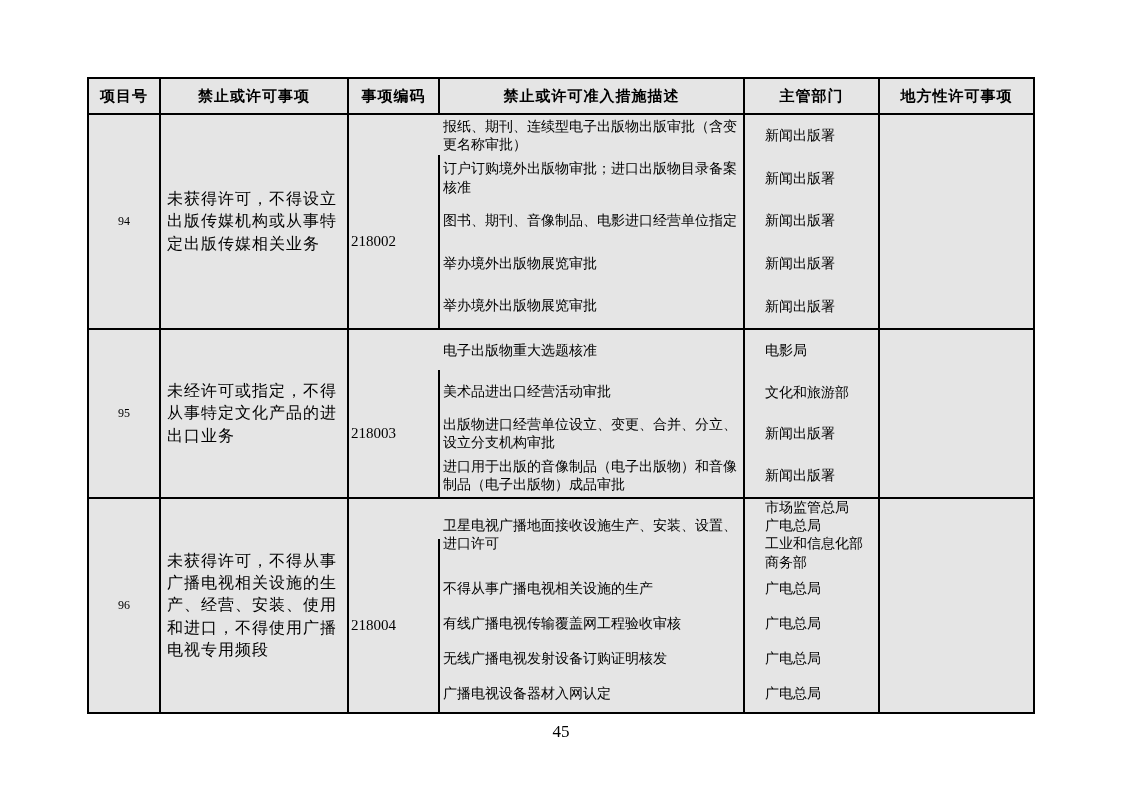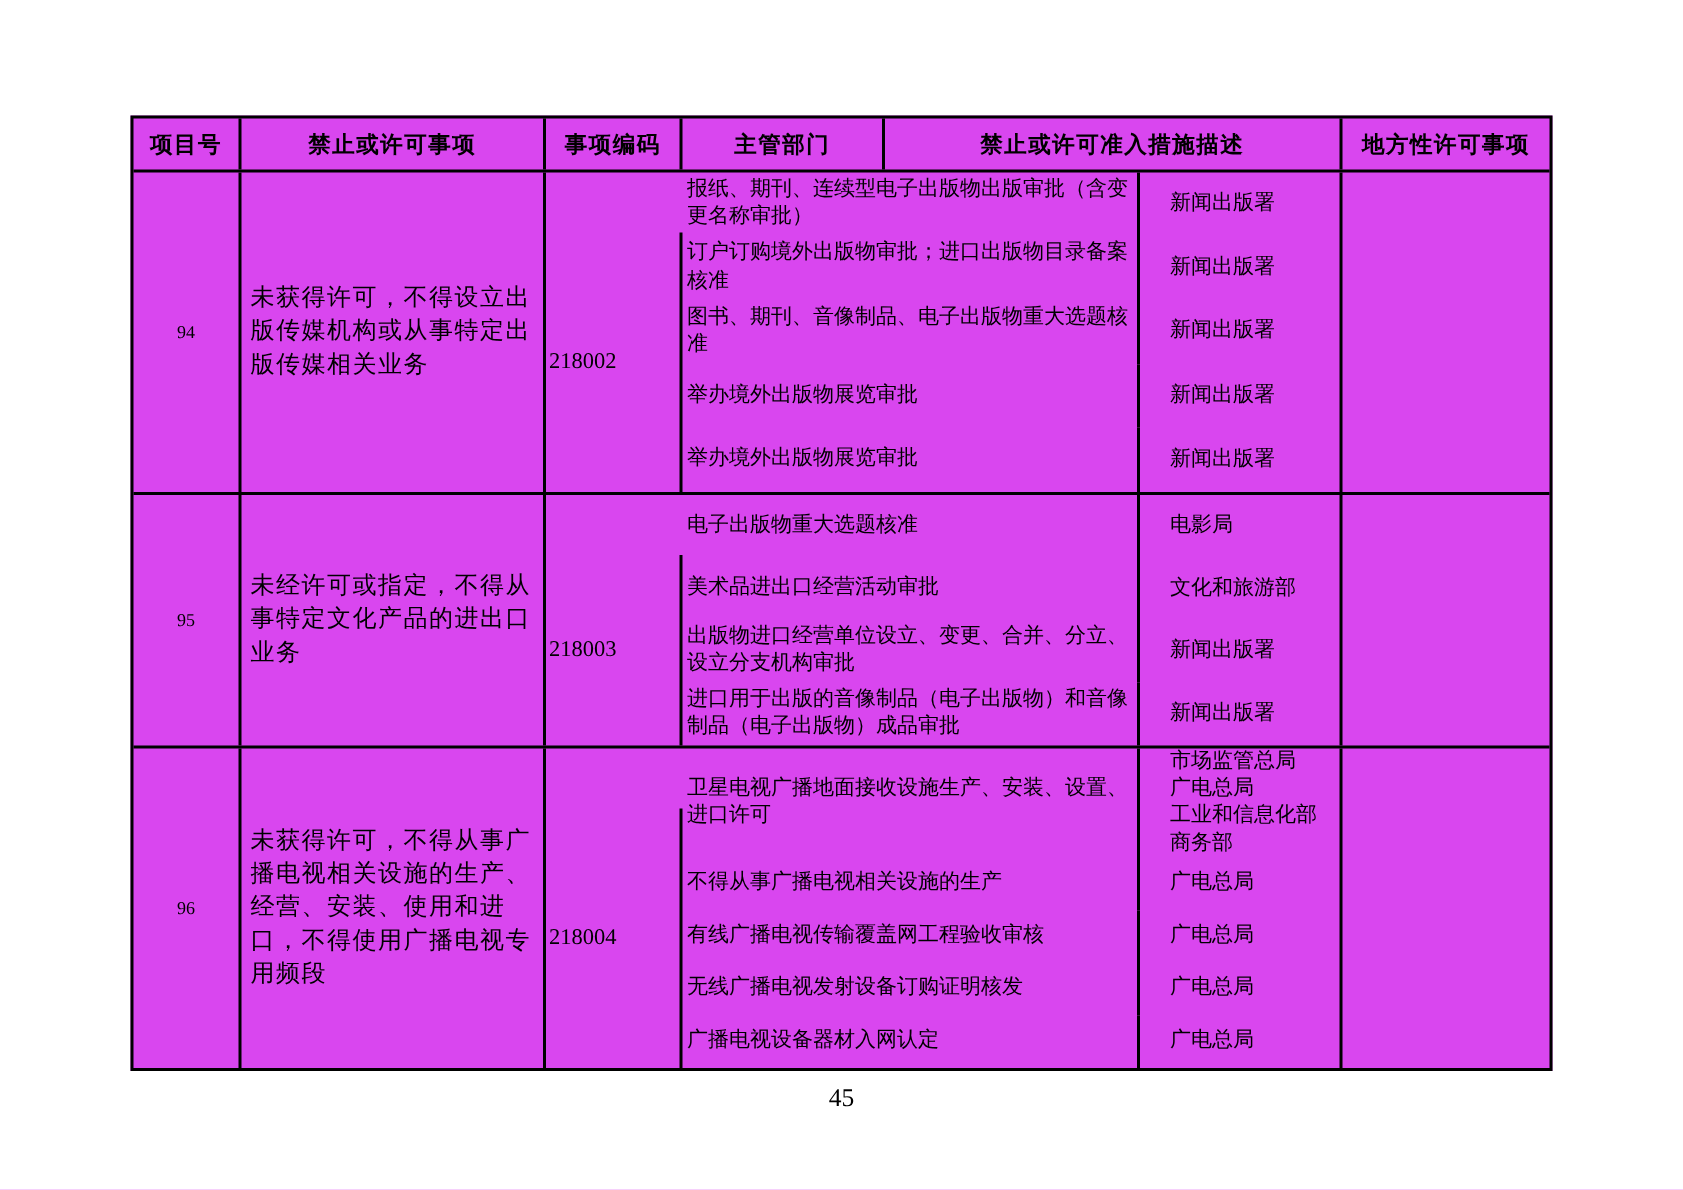--- a/index.html
+++ b/index.html
@@ -10,37 +10,37 @@
     font-family: "Liberation Serif", "DejaVu Serif", serif;
     color: #000;
   }
   .doc-table {
     position: absolute;
     left: 87px; top: 77px;
     width: 948px;
     border: 2px solid #000;
     display: flex;
     flex-direction: column;
-    background: #d946ef;
+    background: #e5e5e5;
   }
   .t-header {
     display: flex;
     height: 36px;
     border-bottom: 2px solid #000;
     font-weight: bold;
     font-size: 15px;
   }
   .hc {
     display: flex; align-items: center; justify-content: center;
     border-right: 2px solid #000;
     letter-spacing: 1px;
   }
   .hc:last-child { border-right: none; }
   .c1 { width: 72px; }
-  .c2 { width: 203px; }
+  .c2 { width: 188px; }
   .c3 { width: 91px; }
   .c4w { width: 305px; }
   .c5w { width: 135px; }
   .c6 { flex: 1 1 auto; }
   .t-row { display: flex; }
   .t-row:not(:last-child) { border-bottom: 2px solid #000; }
   .t-row .bc { border-right: 2px solid #000; }
   .t-row .bc.c6 { border-right: none; }
   .cell-no {
     display: flex; align-items: center; justify-content: center;
@@ -92,22 +92,22 @@
   }
 </style>
 </head>
 <body>
 
 <div class="doc-table">
   <div class="t-header">
     <div class="hc c1">项目号</div>
     <div class="hc c2">禁止或许可事项</div>
     <div class="hc c3">事项编码</div>
+    <div class="hc c4w">禁止或许可准入措施描述</div>
     <div class="hc c5w">主管部门</div>
-    <div class="hc c4w">禁止或许可准入措施描述</div>
     <div class="hc c6">地方性许可事项</div>
   </div>
   <div id="rows">
   <div class="t-row row-94">
     <div class="bc c1 cell-no">94</div>
     <div class="bc c2 cell-item">未获得许可，不得设立出版传媒机构或从事特定出版传媒相关业务</div>
     <div class="bc c3 cell-code">218002</div>
     <div class="bc c45">
   <div class="m-row">
     <div class="m-desc">报纸、期刊、连续型电子出版物出版审批（含变更名称审批）</div>
@@ -117,21 +117,21 @@
   </div>
 
   <div class="m-row">
     <div class="m-desc">订户订购境外出版物审批；进口出版物目录备案核准</div>
     <div class="m-dept">
               <div>新闻出版署</div>
             </div>
   </div>
 
   <div class="m-row">
-    <div class="m-desc">图书、期刊、音像制品、电子出版物重大选题核准</div>
+    <div class="m-desc">图书、期刊、音像制品、电影进口经营单位指定</div>
     <div class="m-dept">
               <div>新闻出版署</div>
             </div>
   </div>
 
   <div class="m-row">
     <div class="m-desc">举办境外出版物展览审批</div>
     <div class="m-dept">
               <div>新闻出版署</div>
             </div>

